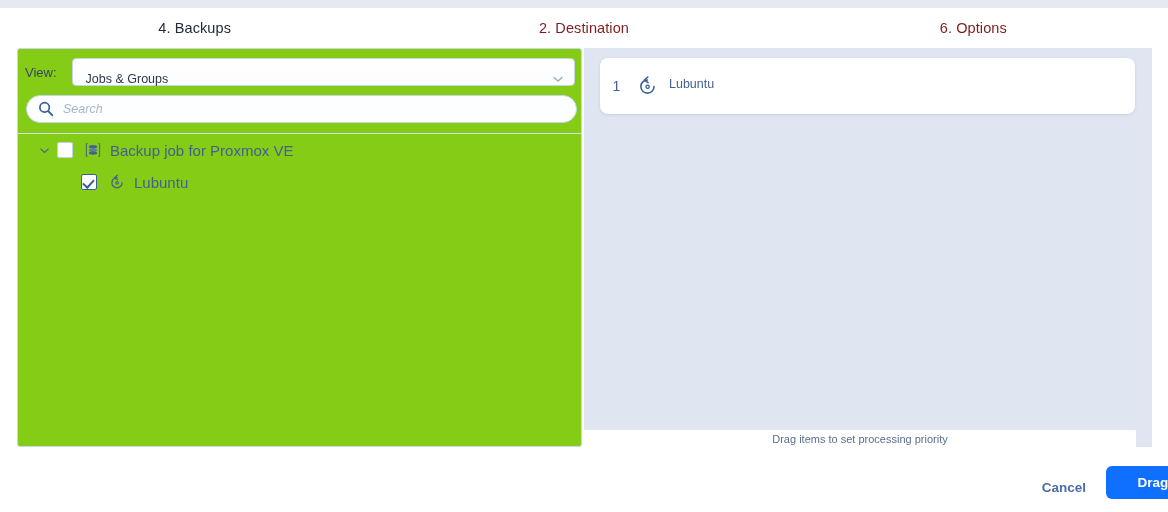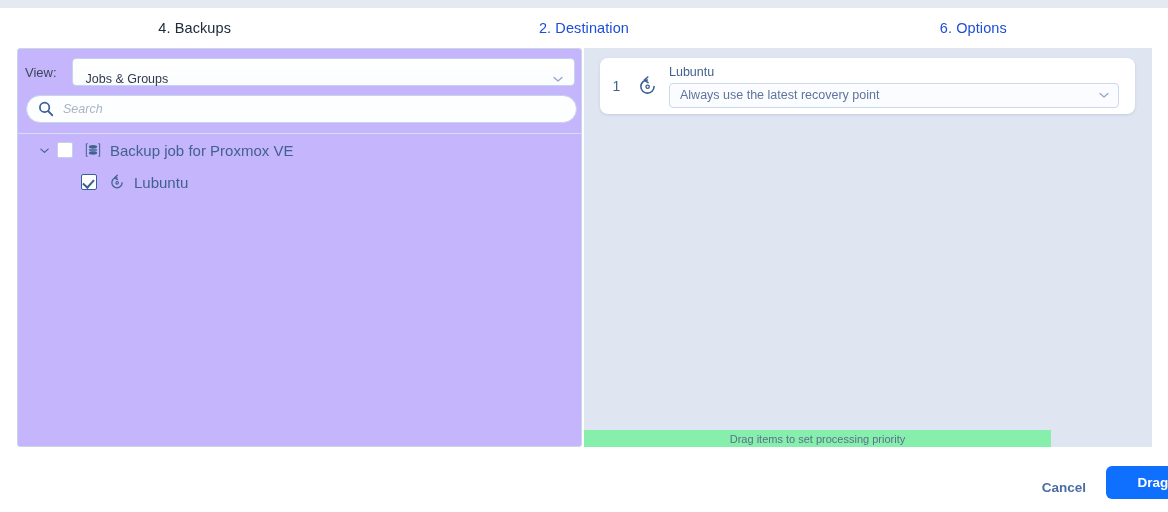--- a/index.html
+++ b/index.html
@@ -34,35 +34,35 @@
     align-items: center;
   }
   .step {
     flex: 1 1 0;
     text-align: center;
     font-size: 14.5px;
     letter-spacing: .1px;
     user-select: none;
   }
   .step.active { color: #202b3c; }
-  .step.inactive { color: #1d4ed8; }
+  .step.inactive { color: #7f1d1d; }
 
   
   .panes {
     position: absolute;
     left: 17px; top: 48px;
     width: 1135px; height: 401px;
   }
 
   
   .left-pane {
     position: absolute;
     left: 0; top: 0;
     width: 565px; height: 399px;
-    background: #c4b5fd;
+    background: #84cc16;
     border: 1px solid #c9d6e6;
     border-radius: 3px;
     box-sizing: border-box;
   }
   .view-row {
     position: absolute;
     left: 0; top: 6px;
     width: 565px; height: 34px;
     display: flex;
     align-items: center;
@@ -238,22 +238,22 @@
     padding: 0 8px 0 10px;
     box-sizing: border-box;
     font-size: 12.5px;
     color: #5f749b;
   }
   .prio-select .val { flex: 1 1 auto; }
 
   .drag-hint {
     position: absolute;
     left: 0; bottom: 0;
-    width: 467px; height: 17px;
-    background: #86efac;
+    width: 552px; height: 17px;
+    background: #ffffff;
     display: flex;
     align-items: center;
     justify-content: center;
     font-size: 11px;
     color: #5c6f8d;
   }
 
   
   .footer {
     position: absolute;
@@ -370,28 +370,20 @@
       <div class="prio-num">1</div>
       <div class="prio-icon">
         <svg viewBox="0 0 24 24" width="22" height="22">
           <path d="M18.6 12.6 A7.2 7.2 0 1 1 11.4 5.4" fill="none" stroke="#3a5f96" stroke-width="1.7" stroke-linecap="round"></path>
           <path d="M11.8 2.2 L8.0 5.6 L12.1 8.3" fill="none" stroke="#3a5f96" stroke-width="1.7" stroke-linecap="round" stroke-linejoin="round"></path>
           <circle cx="11.6" cy="12.8" r="1.8" fill="none" stroke="#3a5f96" stroke-width="1.5"></circle>
         </svg>
       </div>
       <div class="prio-body">
         <div class="prio-title">Lubuntu</div>
-        <div class="prio-select">
-          <span class="val">Always use the latest recovery point</span>
-          <span class="chev">
-            <svg viewBox="0 0 12 12" width="12" height="12">
-                <path d="M2 4.5 L6 8 L10 4.5" fill="none" stroke="#8ea6c6" stroke-width="1.2" stroke-linecap="round" stroke-linejoin="round"></path>
-              </svg>
-          </span>
-        </div>
       </div>
     </div>
 
     <div class="drag-hint">Drag items to set processing priority</div>
   </div>
 </div>
 
 <div class="footer">
   <button class="btn-cancel">Cancel</button>
   <button class="btn-next">Drag</button>

